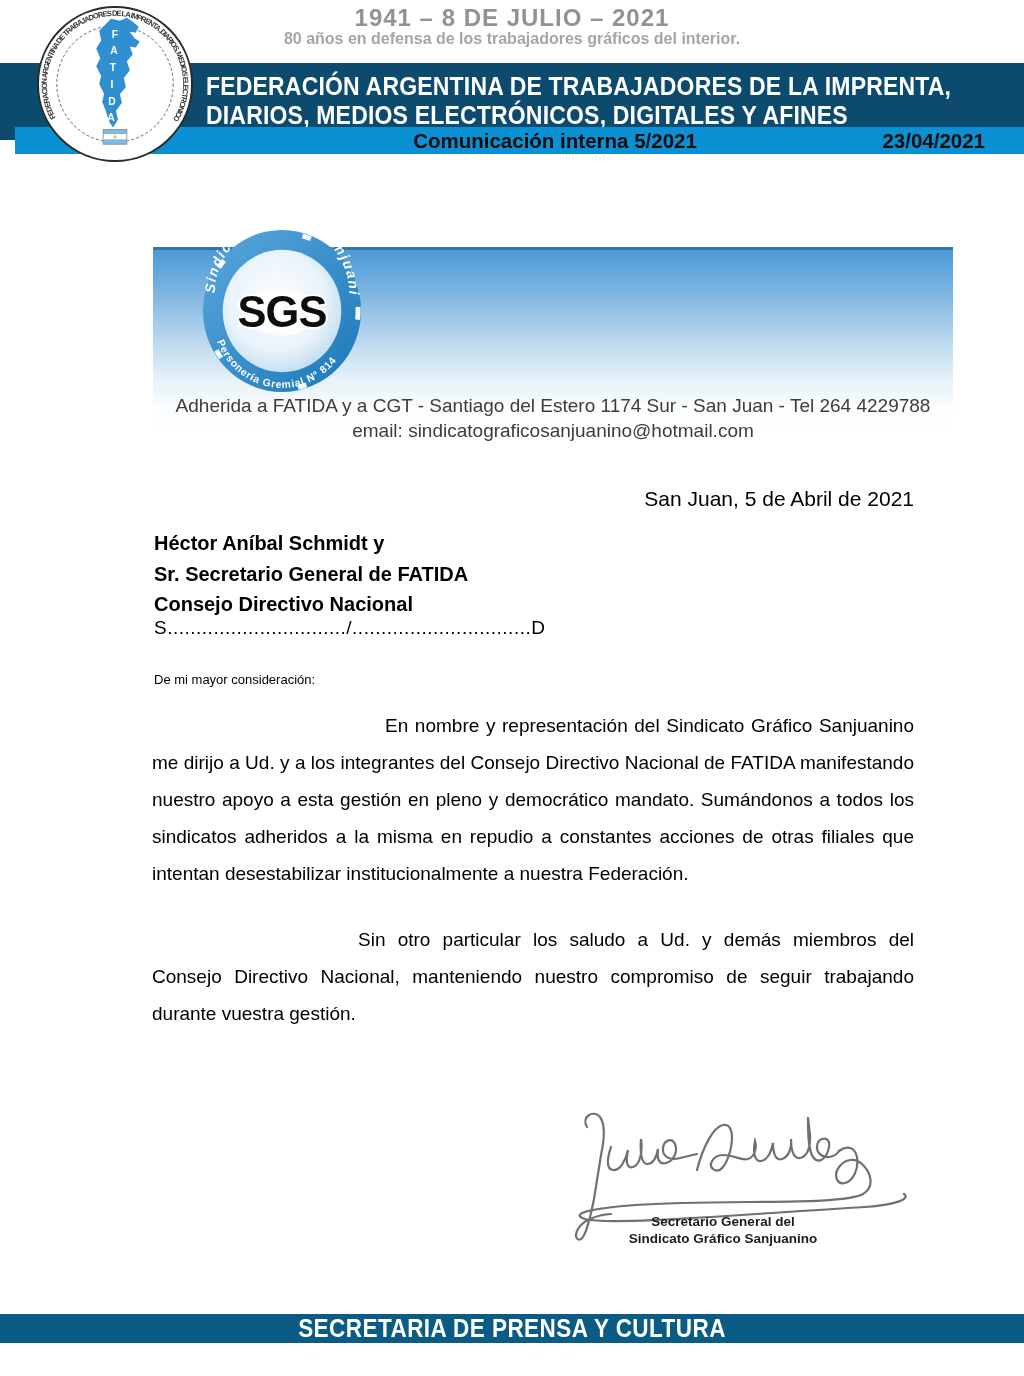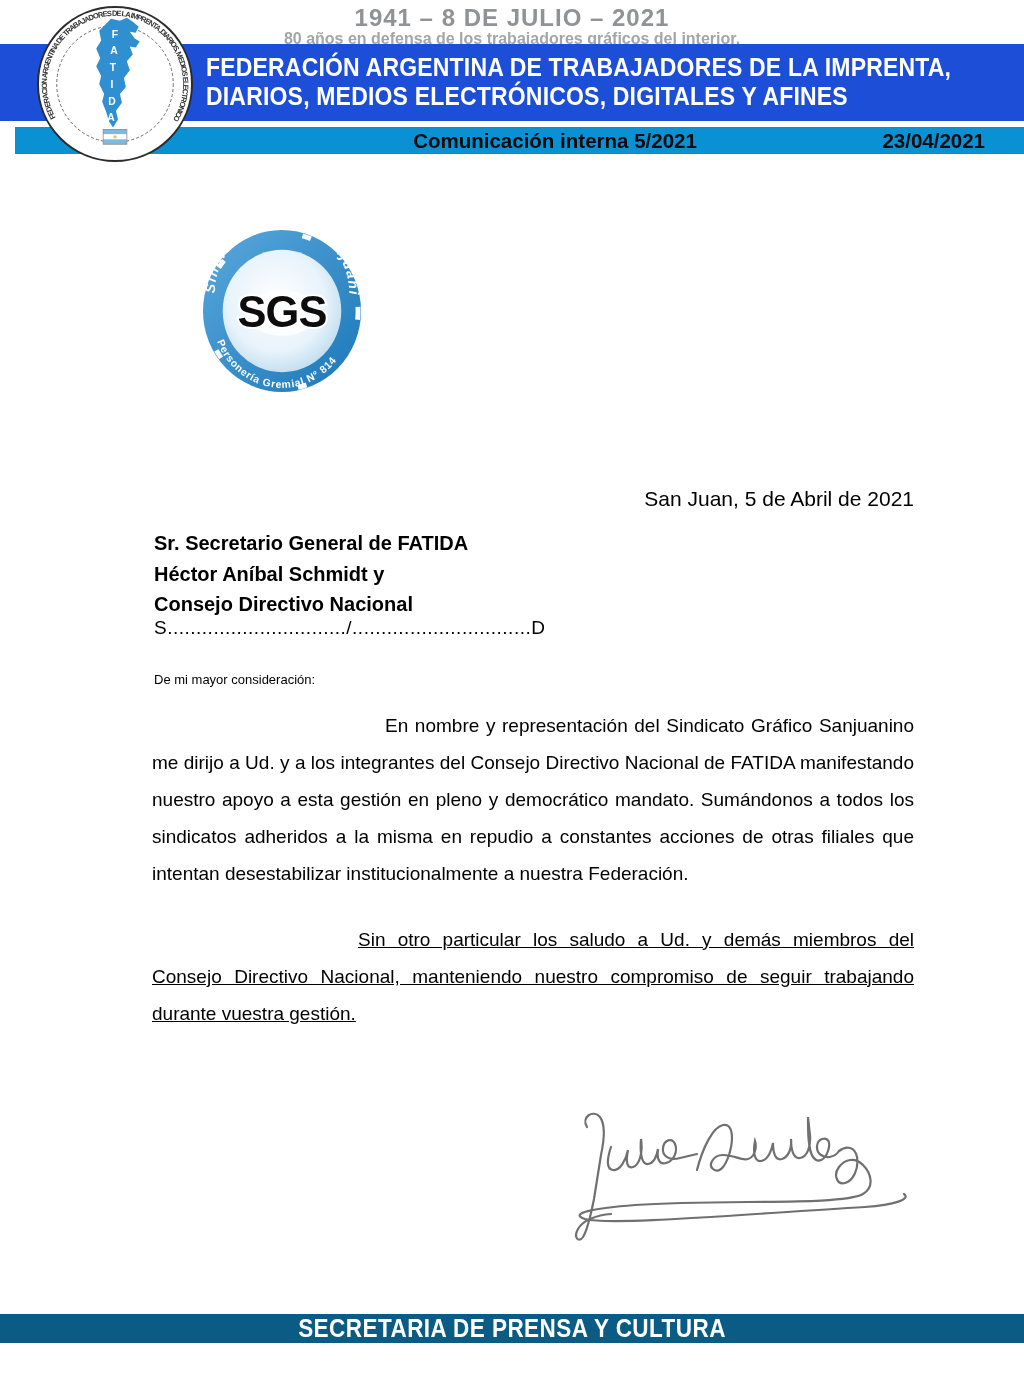--- a/index.html
+++ b/index.html
@@ -12,22 +12,22 @@
   
   .years-line {
     position:absolute; top:4px; left:0; right:0; text-align:center;
     font-size:24px; font-weight:bold; color:#8f9296; letter-spacing:1px;
   }
   .slogan-line {
     position:absolute; top:30px; left:0; right:0; text-align:center;
     font-size:16px; font-weight:bold; color:#a2a5a9;
   }
   .dark-band {
-    position:absolute; top:44px; left:0; width:1024px; height:77px;
-    background:#1d4ed8;
+    position:absolute; top:63px; left:0; width:1024px; height:77px;
+    background:#0c4a6e;
   }
   .fed-text {
     position:absolute; left:206px; top:9px; color:#ffffff;
     font-size:25px; font-weight:bold; line-height:29px; letter-spacing:.2px;
     transform:scaleX(.92); transform-origin:left center; white-space:nowrap;
   }
   .bright-band {
     position:absolute; top:127px; left:15px; width:1024px; height:27px;
     background:#0991D3;
   }
@@ -54,21 +54,21 @@
   .sgs-seal { position:absolute; left:201px; top:228px; width:162px; height:166px; }
   
   .letter { position:absolute; left:152px; top:0; width:762px; color:#000; }
   .date-line { position:absolute; top:487px; right:0; font-size:21px; }
   .recipient { position:absolute; top:528px; left:2px; font-size:20px; font-weight:bold; line-height:30.5px; }
   .sd-line   { position:absolute; top:617px; left:2px; font-size:19px; letter-spacing:.5px; }
   .salutation{ position:absolute; top:672px; left:2px; font-size:13px; }
   .para { position:absolute; left:0; width:762px; font-size:19px; line-height:37px;
           text-align:justify; text-align-last:left; }
   .para-1 { top:707px; text-indent:233px; }
-  .para-2 { top:921px; text-indent:206px;text-decoration:underline; }
+  .para-2 { top:921px; text-indent:206px; }
   
   .signature-svg { position:absolute; left:545px; top:1095px; width:380px; height:150px; }
   .signature-caption {
     position:absolute; left:573px; top:1213px; width:300px; text-align:center;
     font-size:13.5px; font-weight:bold; color:#1c1c1c; line-height:17px;
   }
   
   .footer-band {
     position:absolute; left:0; top:1314px; width:1024px; height:29px;
     background:#0A5C85;
@@ -119,20 +119,26 @@
     </g>
     <g transform="translate(68,126)">
       <rect x="0" y="0" width="24" height="5" fill="#7cb9e3"></rect>
       <rect x="0" y="5" width="24" height="5" fill="#ffffff"></rect>
       <rect x="0" y="10" width="24" height="5" fill="#7cb9e3"></rect>
       <rect x="0" y="0" width="24" height="15" fill="none" stroke="#8a8a8a" stroke-width="0.8"></rect>
       <circle cx="12" cy="7.5" r="1.7" fill="#e8c24a"></circle>
     </g>
   </svg>
 
+  <div class="sgs-banner">
+    <div class="sgs-address">
+      <div>Adherida a FATIDA y a CGT - Santiago del Estero 1174 Sur - San Juan - Tel 264 4229788</div>
+      <div>email: sindicatograficosanjuanino@hotmail.com</div>
+    </div>
+  </div>
 
   <svg class="sgs-seal" viewBox="0 0 164 168">
     <defs>
       <linearGradient id="sgsRingGrad" x1="0" y1="0" x2="1" y2="1">
         <stop offset="0" stop-color="#5aa8dd"></stop>
         <stop offset="1" stop-color="#1b77b8"></stop>
       </linearGradient>
       <radialGradient id="sgsInnerGrad" cx="0.45" cy="0.42" r="0.75">
         <stop offset="0" stop-color="#ffffff"></stop>
         <stop offset="0.55" stop-color="#e8f3fb"></stop>
@@ -151,40 +157,44 @@
     <text font-size="10.5" font-weight="bold" fill="#ffffff">
       <textPath href="#sgsBotArc" startOffset="8" textLength="150">Personería Gremial N° 814</textPath>
     </text>
     <ellipse cx="82" cy="86" rx="36" ry="23" fill="#ffffff" opacity="0.75"></ellipse>
     <text x="82" y="100" text-anchor="middle" font-size="44" font-weight="bold" fill="#0d0d0d" stroke="#ffffff" stroke-width="4" paint-order="stroke" letter-spacing="-1">SGS</text>
   </svg>
 
   <div class="letter">
     <div class="date-line">San Juan, 5 de Abril de 2021</div>
     <div class="recipient">
+      <div>Héctor Aníbal Schmidt y</div>
       <div>Sr. Secretario General de FATIDA</div>
-      <div>Héctor Aníbal Schmidt y</div>
       <div>Consejo Directivo Nacional</div>
     </div>
     <div class="sd-line">S.............................../...............................D</div>
     <div class="salutation">De mi mayor consideración:</div>
     <p class="para para-1">En nombre y representación del Sindicato Gráfico Sanjuanino me dirijo a Ud. y a los integrantes del Consejo Directivo Nacional de FATIDA manifestando nuestro apoyo a esta gestión en pleno y democrático mandato. Sumándonos a todos los sindicatos adheridos a la misma en repudio a constantes acciones de otras filiales que intentan desestabilizar institucionalmente a nuestra Federación.</p>
     <p class="para para-2">Sin otro particular los saludo a Ud. y demás miembros del Consejo Directivo Nacional, manteniendo nuestro compromiso de seguir trabajando durante vuestra gestión.</p>
   </div>
 
   <svg class="signature-svg" viewBox="0 0 380 150">
     <g fill="none" stroke="#707070" stroke-width="2.2" stroke-linecap="round">
 
       <path d="M 42 32 C 36 22, 48 14, 55 22 C 61 30, 59 46, 56 60 L 49 104 C 45 124, 42 136, 38 142 C 34 148, 28 143, 33 134 C 38 125, 52 120, 66 119"></path>
 
       <path d="M 66 52 C 62 64, 61 74, 68 75 C 75 76, 81 65, 83 55 C 81 65, 81 74, 88 72 C 95 70, 98 56, 96 44 C 95 56, 96 70, 103 69 C 109 68, 112 60, 113 54 C 112 62, 113 70, 121 68 C 129 66, 133 56, 130 49 C 127 42, 119 45, 118 53 C 117 61, 124 66, 135 63 L 152 59"></path>
 
       <path d="M 152 75 C 158 52, 168 32, 178 30 C 188 28, 189 44, 184 60 C 180 72, 174 79, 168 74 C 163 70, 168 60, 178 60 C 190 60, 196 66, 203 64 C 210 62, 212 52, 210 46 C 208 56, 209 67, 216 66 C 223 65, 227 55, 228 48 C 228 57, 230 66, 237 64 C 244 62, 247 52, 246 44 C 246 54, 248 64, 255 63 C 262 62, 266 52, 265 40 L 263 22 C 263 36, 263 55, 268 62 C 273 69, 280 65, 283 56 C 286 47, 283 42, 277 44 C 271 46, 270 56, 276 60 C 282 64, 290 62, 294 56"></path>
 
       <path d="M 294 56 C 302 50, 310 52, 312 62 C 314 74, 308 86, 300 88 C 292 90, 288 80, 294 72 C 300 64, 310 62, 318 70 C 326 78, 330 92, 318 99 C 296 111, 180 104, 90 110 C 52 113, 22 118, 40 124 C 66 131, 200 119, 320 112 C 350 110, 366 104, 359 99"></path>
     </g>
   </svg>
+  <div class="signature-caption">
+    <div>Secretario General del</div>
+    <div>Sindicato Gráfico Sanjuanino</div>
+  </div>
 
   <div class="footer-band">
     <div class="footer-text">SECRETARIA DE PRENSA Y CULTURA</div>
   </div>
 
 </div>
 
 </body></html>

